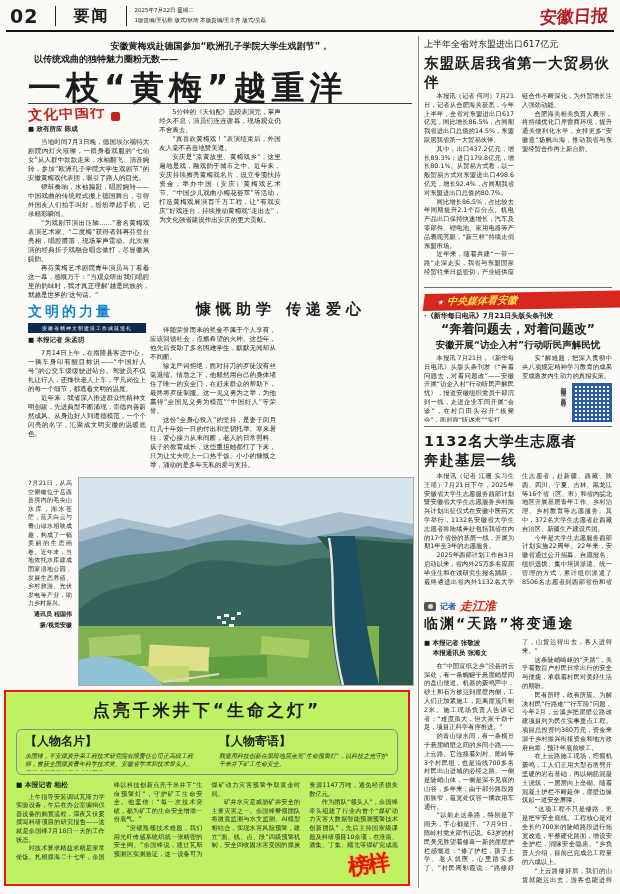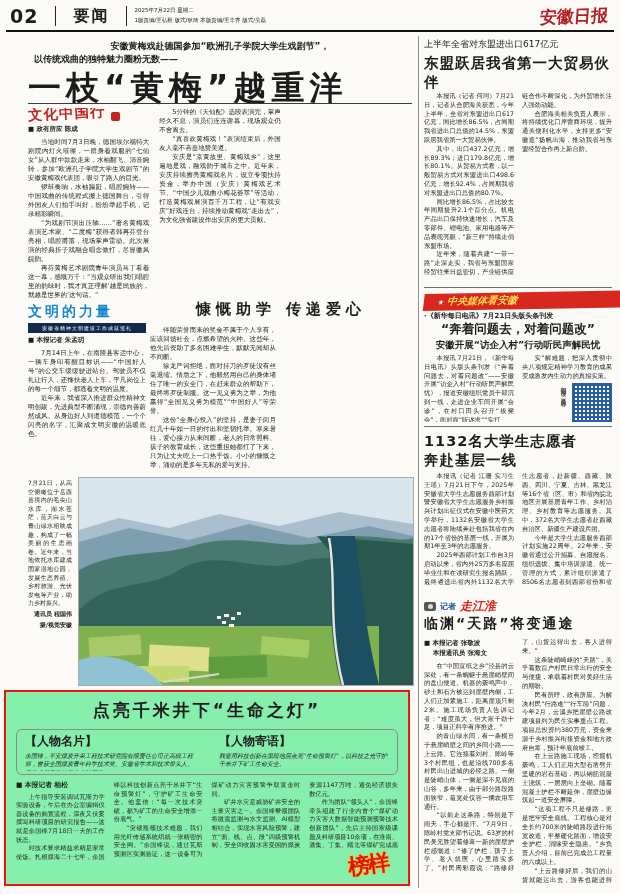--- a/index.html
+++ b/index.html
@@ -83,21 +83,21 @@
   .cam::after{content:'';position:absolute;width:5px;height:5px;border-radius:50%;background:#ddd;top:2px;left:3.5px}
   .jzj-a{color:#1b4fa0;font-size:8px;font-weight:bold}
   .jzj-b{color:#d6281e;font-size:12px;font-weight:bold;font-style:italic;
          font-family:"DejaVu Serif","Liberation Serif",serif}
   .tl-title{top:615px;font-size:14px;font-weight:bold;letter-spacing:2px}
   .tl-body{top:638px;height:250px;column-count:2;column-gap:8px;column-fill:auto;
            font-size:6.3px;line-height:8.8px;overflow:hidden}
   .tl-byline{break-inside:avoid;font-weight:bold;font-size:6.5px;line-height:1.6;margin-bottom:3px;text-indent:0}
 
   
-  .feat{left:4px;top:690px;width:406px;height:196px;border:2.5px solid #ef1410;background:#86efac;
+  .feat{left:4px;top:690px;width:406px;height:196px;border:2.5px solid #ef1410;background:#bef264;
         padding:4px 10px;box-sizing:border-box}
   .feat-title{text-align:center;font-size:17px;font-weight:bold;letter-spacing:3px;margin-top:3px}
   .feat-sub{text-align:center;font-size:10.5px;font-weight:bold;margin-top:5px}
   .feat-cards{display:flex;gap:24px;margin-top:7px;border:1px solid #8c8c8c;border-radius:6px;
               padding:3px 8px;height:46px;box-sizing:border-box}
   .card{flex:1;overflow:hidden}
   .card-label{font-size:12px;font-weight:bold}
   .card-text{font-size:6px;line-height:8.4px;font-style:italic;margin-top:2px;
              font-family:"DejaVu Serif","Liberation Serif",serif}
   .feat-body{margin-top:6px;height:82px;column-count:4;column-gap:9px;column-fill:auto;

